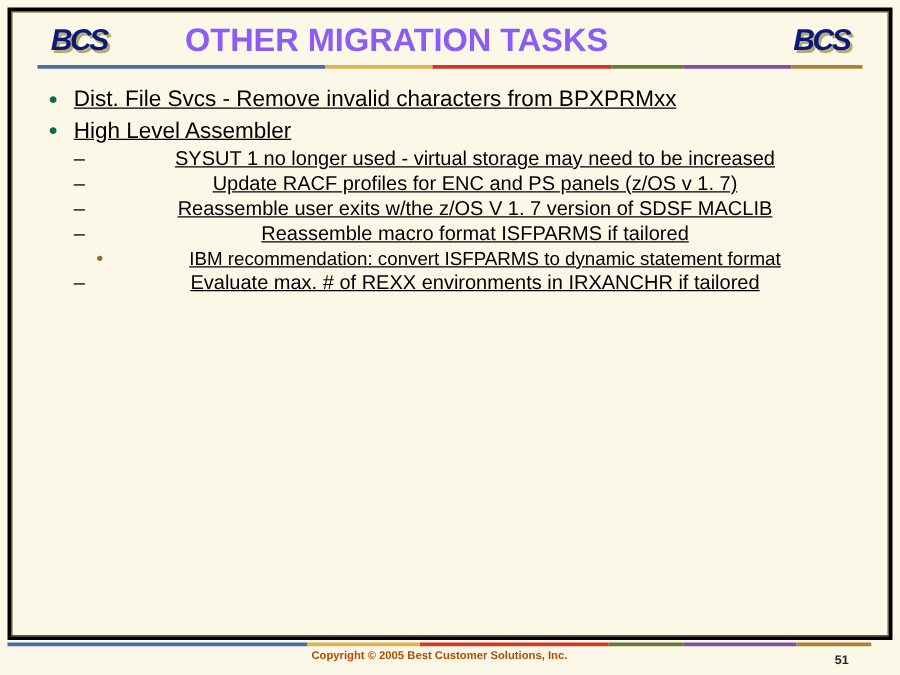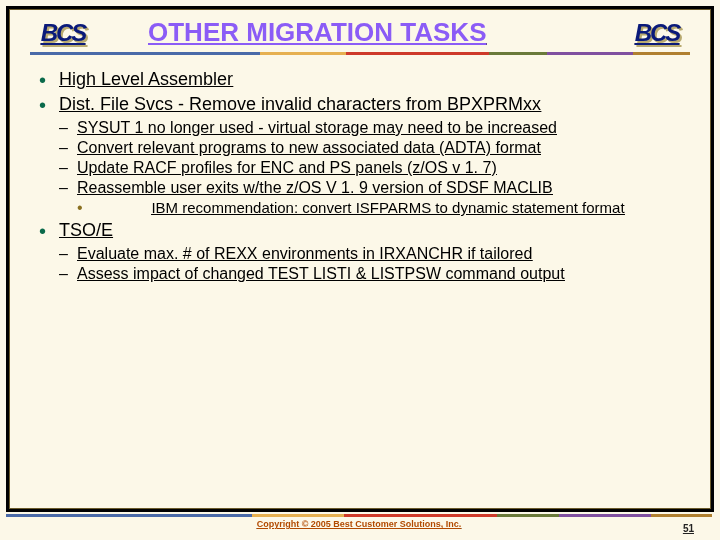--- a/index.html
+++ b/index.html
@@ -1,15 +1,15 @@
 <!DOCTYPE html>
 <html><head>
 <meta charset="utf-8">
 <style>
-  * { margin: 0; padding: 0; box-sizing: border-box; text-decoration: underline; }
+  * { margin: 0; padding: 0; box-sizing: border-box; }
   body {
     width: 720px;
     height: 540px;
     background: #fcf8e8;
     font-family: Verdana, Arial, sans-serif;
     position: relative;
     overflow: hidden;
   }
   .frame {
     position: absolute;
@@ -60,28 +60,28 @@
   .content {
     padding: 4px 28px 4px 28px;
     font-family: Arial, sans-serif;
     font-size: 18px;
     color: #000;
   }
   ul.b1 { list-style: none; }
   ul.b1 > li { position: relative; padding-left: 22px; margin: 4px 0; text-decoration: underline; }
   ul.b1 > li::before { content: "•"; color: #0a6a4a; position: absolute; left: 2px; top: 0; font-size: 20px; }
   ul.b2 { list-style: none; font-size: 16px; }
-  ul.b2 > li { position: relative; padding-left: 40px; margin: 2px 0; text-decoration: underline; }
+  ul.b2 > li { position: relative; padding-left: 40px; margin: 2px 0; text-decoration: underline; text-align: center; }
   ul.b2 > li::before { content: "–"; position: absolute; left: 22px; top: 0; }
   ul.b3 { list-style: none; font-size: 15px; }
   ul.b3 > li { position: relative; padding-left: 56px; margin: 2px 0; text-decoration: underline; text-align: center; }
   ul.b3 > li::before { content: "•"; color: #8a7020; position: absolute; left: 40px; top: 0; font-size: 16px; }
   .footer-bar {
     position: absolute;
-    left: 6px; right: 8px; bottom: 8px;
+    left: 6px; right: 23px; bottom: 8px;
     height: 18px;
   }
   .footer-accent { height: 3px; display: flex; }
   .footer-accent span:nth-child(1){flex:8;background:#4a6aa8;}
   .footer-accent span:nth-child(2){flex:3;background:#e6b050;}
   .footer-accent span:nth-child(3){flex:5;background:#ce3a2a;}
   .footer-accent span:nth-child(4){flex:2;background:#6a7a3a;}
   .footer-accent span:nth-child(5){flex:3;background:#8050a0;}
   .footer-accent span:nth-child(6){flex:2;background:#b08030;}
   .copyright {
@@ -118,40 +118,36 @@
         <span></span>
         <span></span>
         <span></span>
         <span></span>
         <span></span>
     </div>
   </div>
 
   <div class="content">
     <ul class="b1">
+      <li>Dist. File Svcs - Remove invalid characters from BPXPRMxx</li>
       <li>High Level Assembler</li>
-      <li>Dist. File Svcs - Remove invalid characters from BPXPRMxx</li>
     </ul>
     <ul class="b2">
       <li>SYSUT 1 no longer used - virtual storage may need to be increased</li>
-      <li>Convert relevant programs to new associated data (ADTA) format</li>
     </ul>
     <ul class="b2">
       <li>Update RACF profiles for ENC and PS panels (z/OS v 1. 7)</li>
-      <li>Reassemble user exits w/the z/OS V 1. 9 version of SDSF MACLIB</li>
+      <li>Reassemble user exits w/the z/OS V 1. 7 version of SDSF MACLIB</li>
+      <li>Reassemble macro format ISFPARMS if tailored</li>
     </ul>
     <ul class="b3">
       <li>IBM recommendation: convert ISFPARMS to dynamic statement format</li>
     </ul>
-    <ul class="b1">
-      <li>TSO/E</li>
-    </ul>
     <ul class="b2">
       <li>Evaluate max. # of REXX environments in IRXANCHR if tailored</li>
-      <li>Assess impact of changed TEST LISTI &amp; LISTPSW command output</li>
     </ul>
   </div>
 </div>
 
 <div class="footer-bar">
   <div class="footer-accent">
     <span></span>
       <span></span>
       <span></span>
       <span></span>

